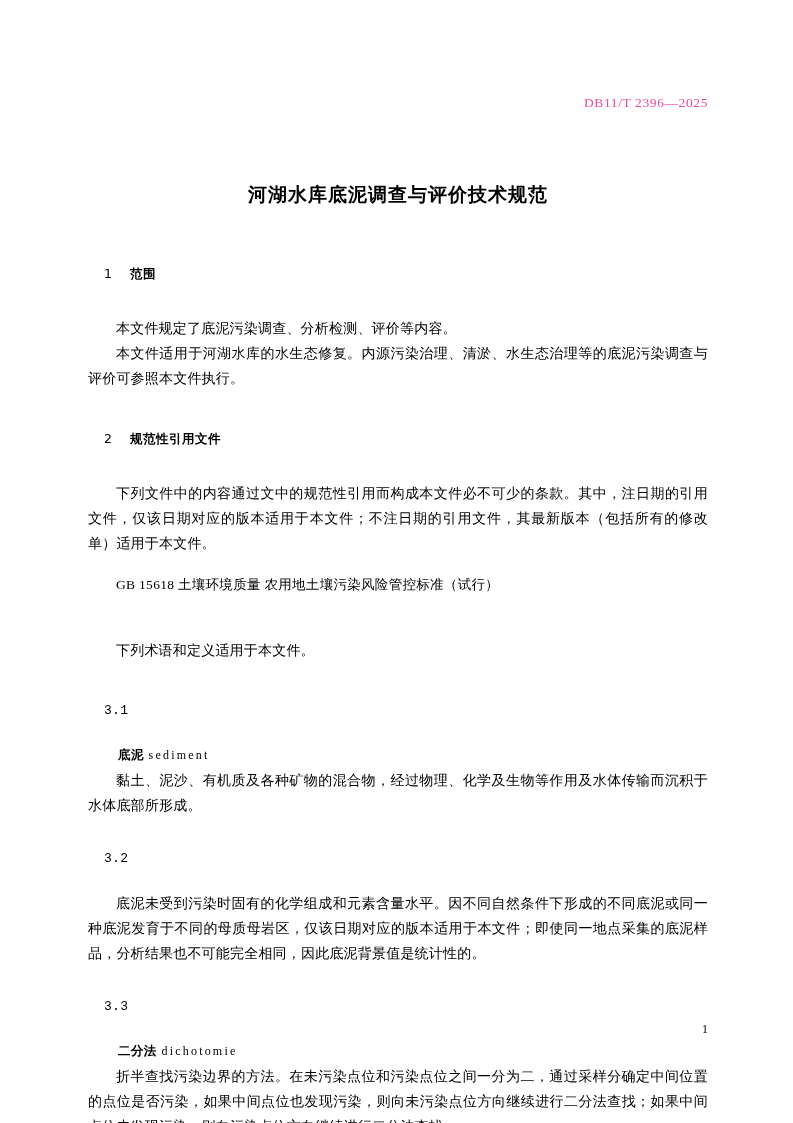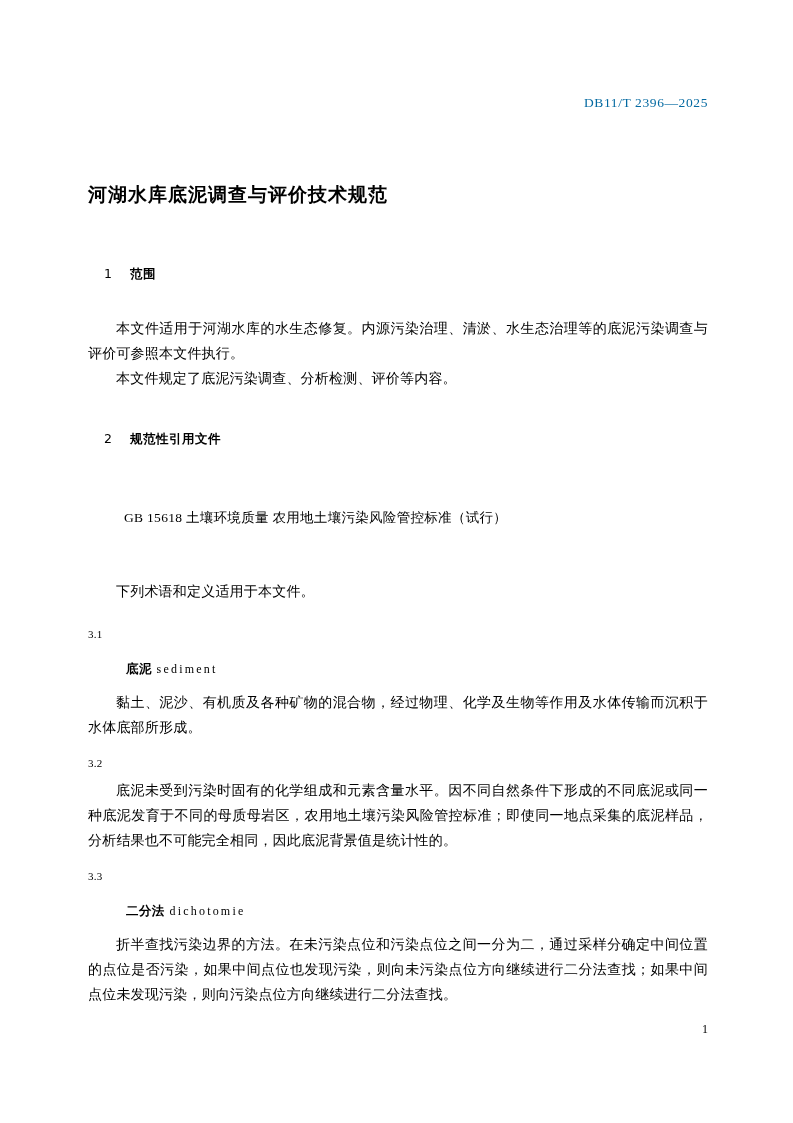--- a/index.html
+++ b/index.html
@@ -25,27 +25,28 @@
     top: 0;
     width: 620px;
   }
   .std-no {
     position: absolute;
     right: 0;
     top: 95px;
     font-family: "Liberation Serif", serif;
     font-size: 13.5px;
     letter-spacing: 0.6px;
-    color: #0369a1;
+    color: #ec4899;
   }
   .doc-title {
     position: absolute;
     left: 0;
     top: 182px;
     width: 620px;
+    text-align: center;
     font-family: "DejaVu Sans", "Liberation Sans", sans-serif;
     font-weight: bold;
     font-size: 19px;
     letter-spacing: 1px;
   }
   .body-wrap {
     position: absolute;
     left: 0;
     top: 250px;
     width: 620px;
@@ -57,30 +58,30 @@
     margin: 16px;
     padding: 0;
     letter-spacing: 0.5px;
   }
   .clause-head .num {
     display: inline-block;
     min-width: 26px;
     font-weight: normal;
   }
   .sub-num {
-    font-family: Liberation Serif, serif;
-    font-size: 11px;
-    margin: 0;
+    font-family: Liberation Mono, monospace;
+    font-size: 13px;
+    margin: 16px;
     letter-spacing: 0.3px;
   }
   .term {
     font-family: "DejaVu Sans", "Liberation Sans", sans-serif;
     font-weight: bold;
     font-size: 12.5px;
-    margin: 12px;
+    margin: 4px;
     padding-left: 26px;
     letter-spacing: 0.4px;
   }
   .term .en {
     font-weight: normal;
     font-family: "Liberation Serif", serif;
     letter-spacing: 2.2px;
     font-size: 12px;
   }
   p.para {
@@ -91,21 +92,21 @@
     text-justify: inter-ideograph;
     letter-spacing: 0.2px;
   }
   p.indent {
     text-indent: 28px;
   }
   p.ref {
     font-family: "Liberation Serif", serif;
     font-size: 13.5px;
     line-height: 24px;
-    margin: 8px;
+    margin: 0;
     padding-left: 28px;
     letter-spacing: 0.3px;
   }
   .gap-s { height: 9px; }
   .gap-m { height: 17px; }
   .gap-l { height: 24px; }
   .page-num {
     position: absolute;
     right: 0;
     top: 1022px;
@@ -120,47 +121,48 @@
   <div class="content">
 
     <div class="std-no">DB11/T 2396—2025</div>
 
     <div class="doc-title">河湖水库底泥调查与评价技术规范</div>
 
     <div class="body-wrap">
 
       <p class="clause-head"><span class="num">1</span><span>范围</span></p>
       <div class="gap-m"></div>
+      <p class="para indent">本文件规定了底泥污染调查、分析检测、评价等内容。</p>
       <p class="para indent">本文件适用于河湖水库的水生态修复。内源污染治理、清淤、水生态治理等的底泥污染调查与评价可参照本文件执行。</p>
-      <p class="para indent">本文件规定了底泥污染调查、分析检测、评价等内容。</p>
 
       <div class="gap-l"></div>
 
       <p class="clause-head"><span class="num">2</span><span>规范性引用文件</span></p>
       <div class="gap-m"></div>
+      <p class="para indent">下列文件中的内容通过文中的规范性引用而构成本文件必不可少的条款。其中，注日期的引用文件，仅该日期对应的版本适用于本文件；不注日期的引用文件，其最新版本（包括所有的修改单）适用于本文件。</p>
       <div class="gap-m"></div>
       <p class="ref">GB 15618  土壤环境质量 农用地土壤污染风险管控标准（试行）</p>
 
       <div class="gap-l"></div>
 
       <div class="gap-m"></div>
       <p class="para indent">下列术语和定义适用于本文件。</p>
 
       <div class="gap-l"></div>
 
       <p class="sub-num">3.1</p>
       <div class="gap-s"></div>
       <p class="term"><span>底泥</span>&nbsp;<span class="en">sediment</span></p>
       <p class="para indent">黏土、泥沙、有机质及各种矿物的混合物，经过物理、化学及生物等作用及水体传输而沉积于水体底部所形成。</p>
 
       <div class="gap-m"></div>
 
       <p class="sub-num">3.2</p>
       <div class="gap-s"></div>
-      <p class="para indent">底泥未受到污染时固有的化学组成和元素含量水平。因不同自然条件下形成的不同底泥或同一种底泥发育于不同的母质母岩区，农用地土壤污染风险管控标准；即使同一地点采集的底泥样品，分析结果也不可能完全相同，因此底泥背景值是统计性的。</p>
+      <p class="para indent">底泥未受到污染时固有的化学组成和元素含量水平。因不同自然条件下形成的不同底泥或同一种底泥发育于不同的母质母岩区，仅该日期对应的版本适用于本文件；即使同一地点采集的底泥样品，分析结果也不可能完全相同，因此底泥背景值是统计性的。</p>
 
       <div class="gap-m"></div>
 
       <p class="sub-num">3.3</p>
       <div class="gap-s"></div>
       <p class="term"><span>二分法</span>&nbsp;<span class="en">dichotomie</span></p>
       <p class="para indent">折半查找污染边界的方法。在未污染点位和污染点位之间一分为二，通过采样分确定中间位置的点位是否污染，如果中间点位也发现污染，则向未污染点位方向继续进行二分法查找；如果中间点位未发现污染，则向污染点位方向继续进行二分法查找。</p>
 
     </div>
 

